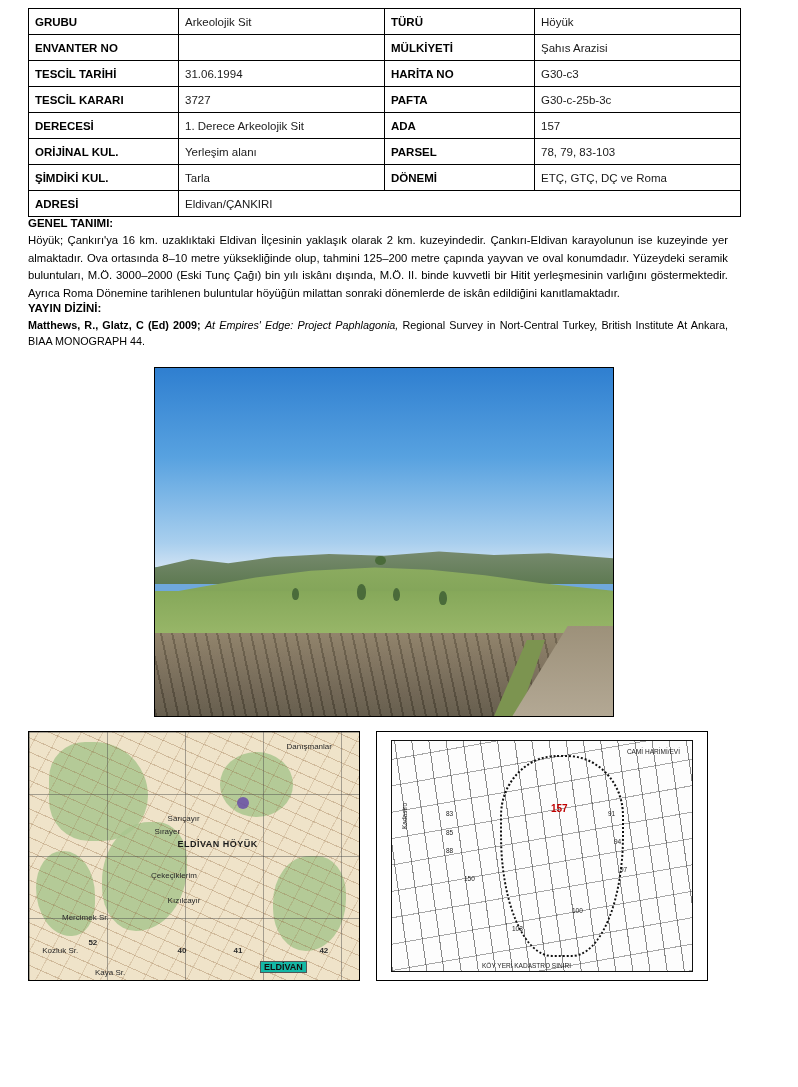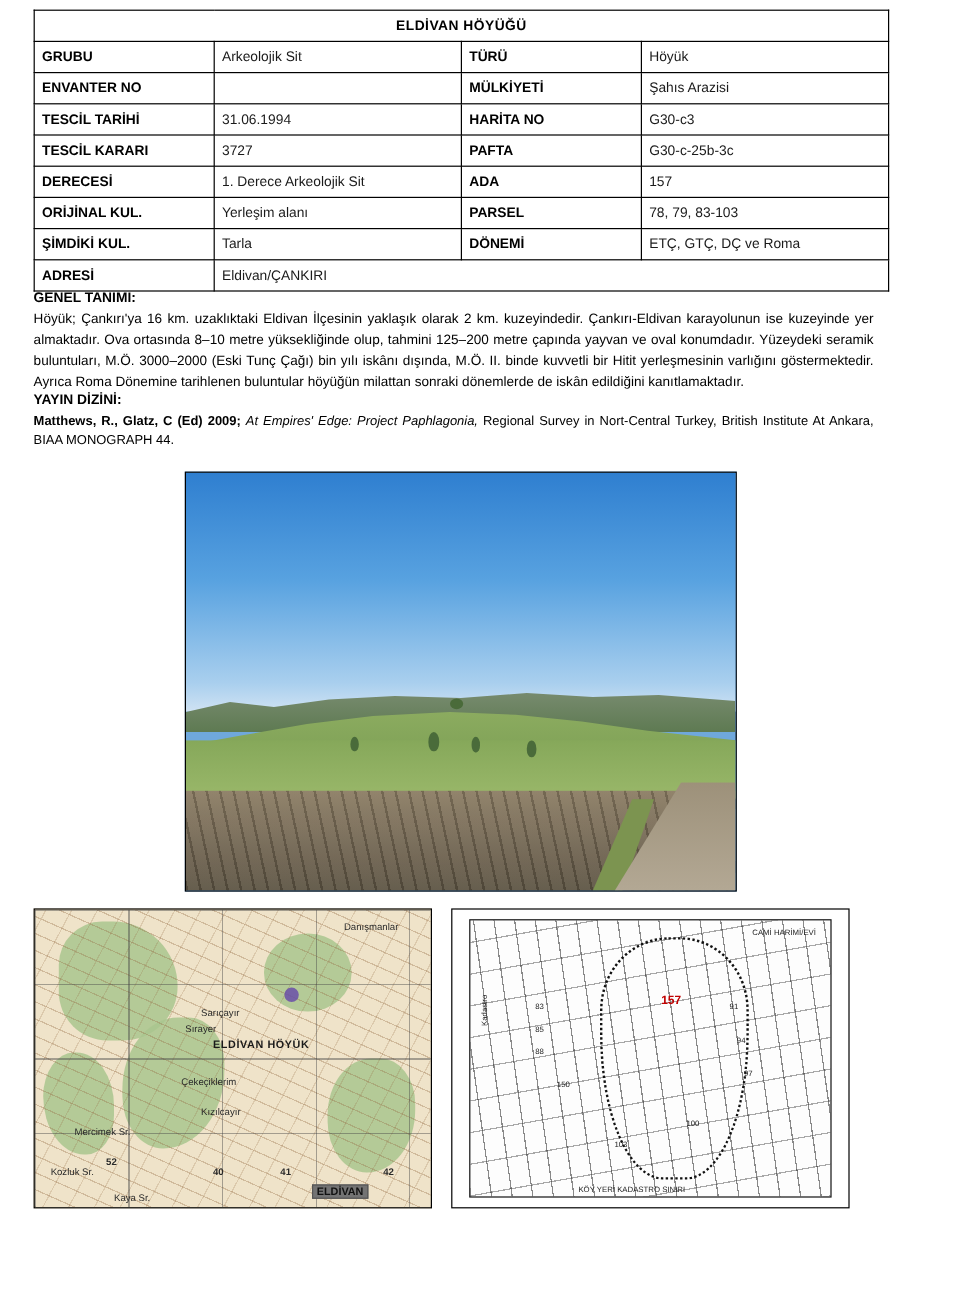--- a/index.html
+++ b/index.html
@@ -170,21 +170,21 @@
     font-size: 9px;
     font-weight: bold;
     color: #1a1a1a;
     letter-spacing: 0.5px;
   }
   .topo-town {
     position: absolute;
     font-size: 9px;
     font-weight: bold;
     color: #111;
-    background: #737373;
+    background: #14b8a6;
     border: 1px solid #555;
     padding: 0 3px;
   }
   .topo-dot {
     position: absolute;
     width: 12px; height: 12px;
     border-radius: 50%;
     background: #6a4fa8;
     opacity: 0.85;
   }
@@ -239,23 +239,20 @@
 <div class="page">
 
   <table class="info">
     <colgroup>
       <col class="col-lbl1">
         <col class="col-val1">
         <col class="col-lbl2">
         <col class="col-val2">
     </colgroup>
     <tbody>
-        <tr>
-      <td class="title" colspan="4">ELDİVAN HÖYÜĞÜ</td>
-    </tr>
     <tr>
       <td class="lbl">GRUBU</td>
       <td class="val">Arkeolojik Sit</td>
       <td class="lbl">TÜRÜ</td>
       <td class="val">Höyük</td>
     </tr>
     <tr>
       <td class="lbl">ENVANTER NO</td>
       <td class="val"></td>
       <td class="lbl">MÜLKİYETİ</td>

